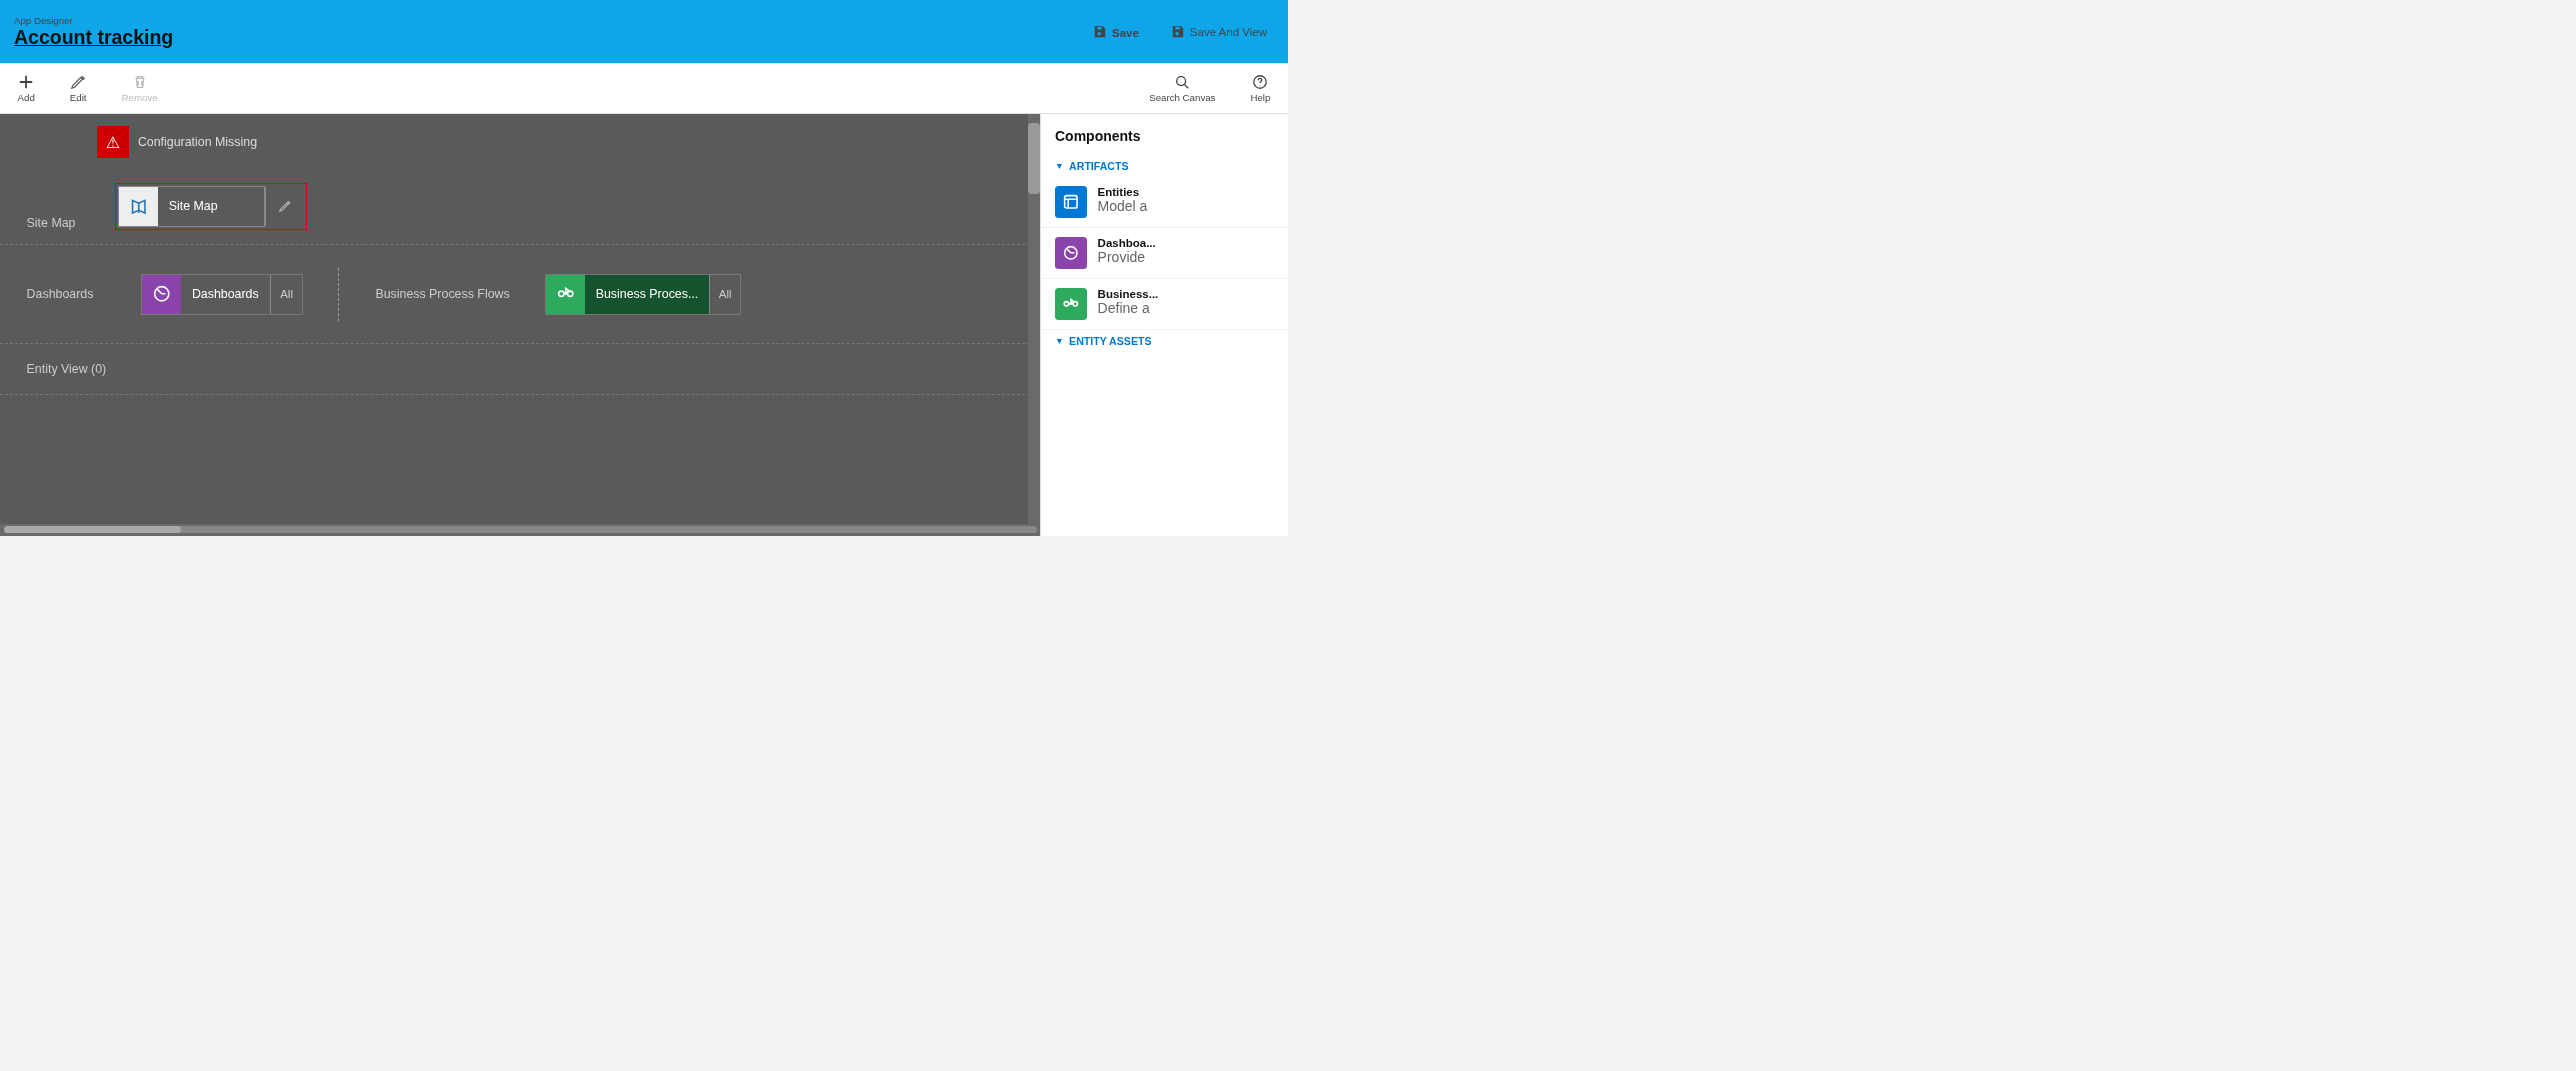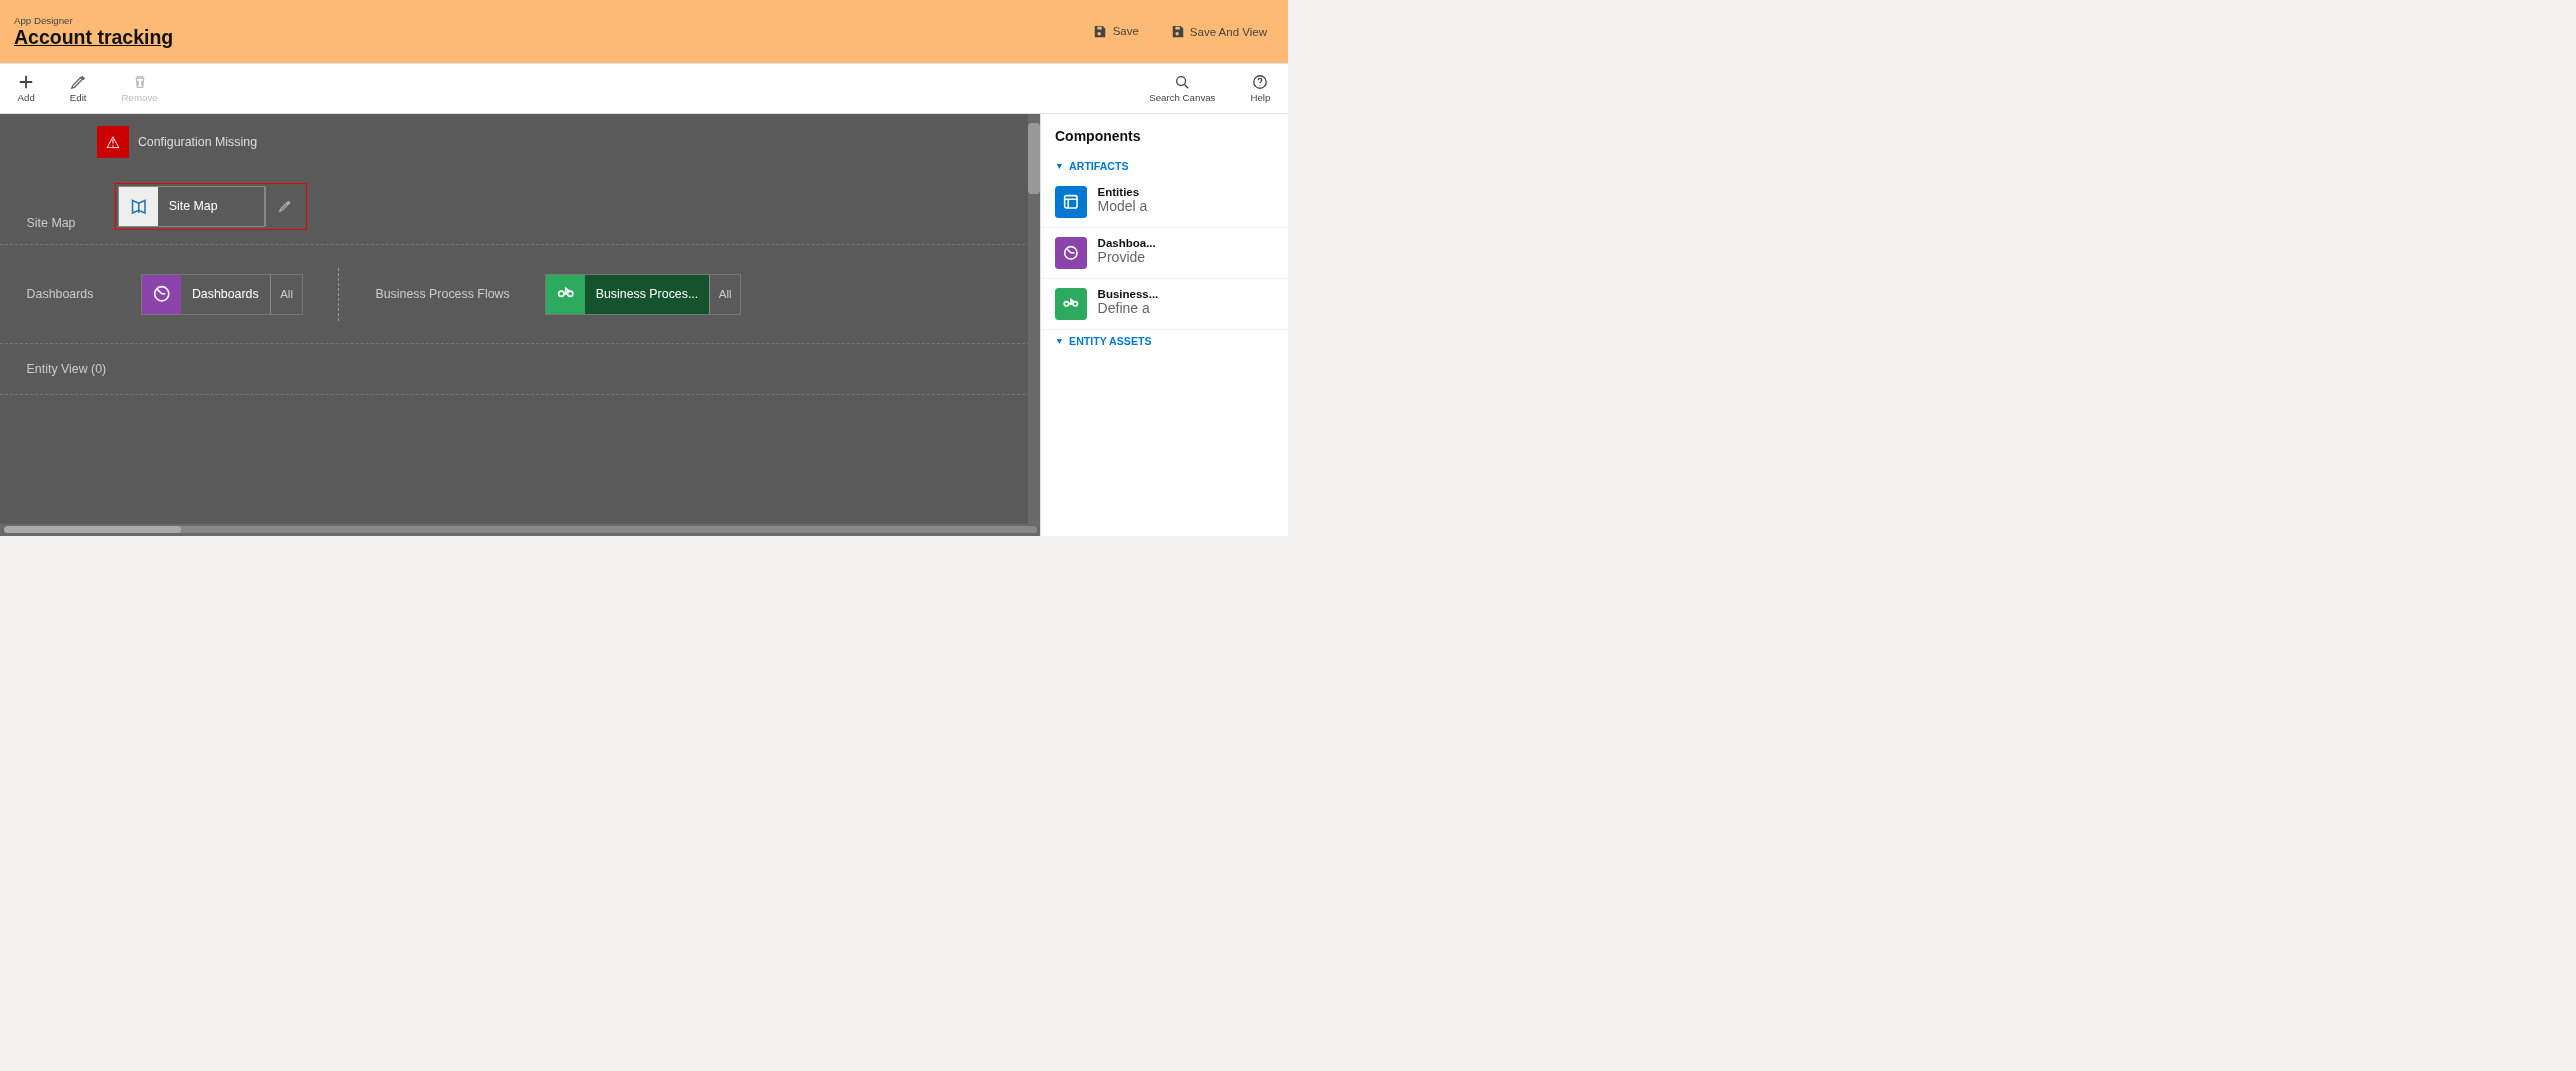--- a/index.html
+++ b/index.html
@@ -7,21 +7,21 @@
       font-family: 'Segoe UI', Tahoma, Geneva, Verdana, sans-serif;
       background: #f3f2f1;
       width: 1288px;
       height: 536px;
       overflow: hidden;
       font-size: 10.6px;
     }
 
     
     .header {
-      background: #fdba74;
+      background: #0ea5e9;
       border-bottom: 0.9px solid #e0e0e0;
       padding: 2px 14px;
       display: flex;
       align-items: center;
       justify-content: space-between;
       height: 64px;
     }
     .header-left .app-designer-label {
       font-size: 9.7px;
       color: #444;
@@ -32,28 +32,29 @@
       color: #111;
       text-decoration: underline;
     }
     .header-right {
       display: flex;
       align-items: center;
       gap: 17.7px;
     }
     .header-btn {
       display: flex;
-      align-items: flex-start;
+      align-items: flex-end;
       gap: 5.3px;
       background: none;
       border: none;
       cursor: pointer;
       font-size: 11.5px;
       color: #444;
       padding: 3.5px 7px;
+      font-weight: bold;
     }
     .save-close-btn {
       background: none;
       border: none;
       cursor: pointer;
       font-size: 11.5px;
       color: #444;
       display: flex;
       align-items: center;
       gap: 5.3px;

